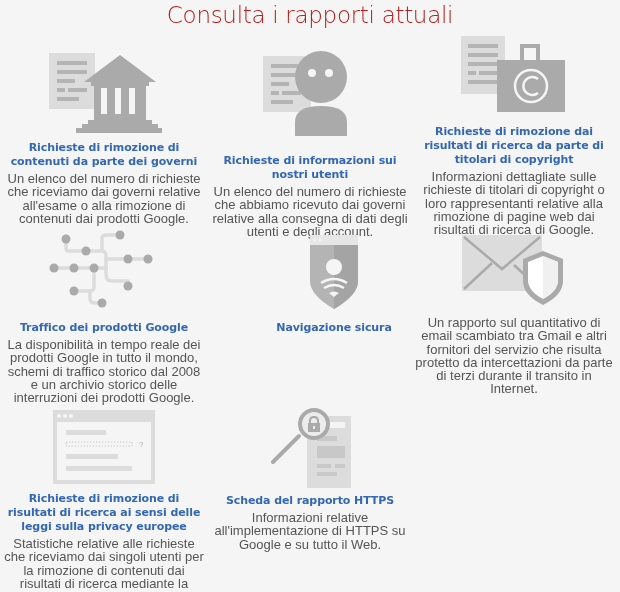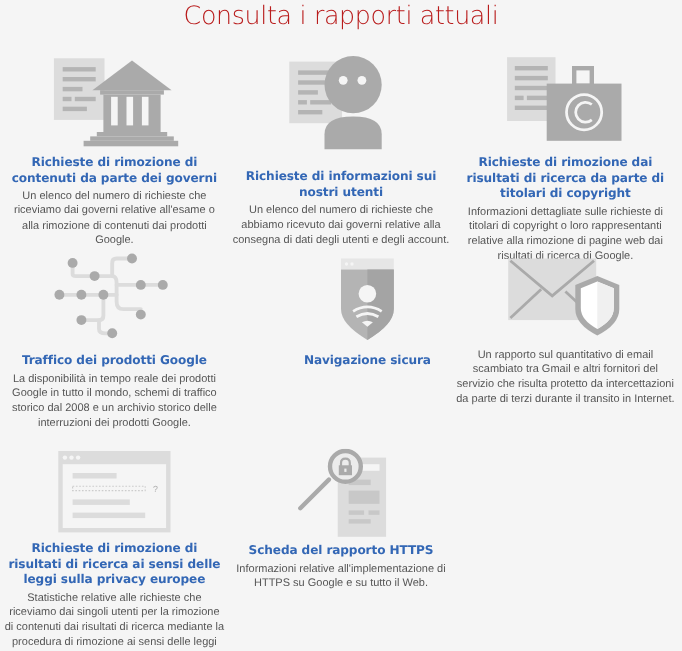--- a/index.html
+++ b/index.html
@@ -30,21 +30,21 @@
   .card .card-title {
     font-family: "DejaVu Sans", sans-serif;
     font-weight: bold;
     font-size: 11px;
     color: #3367b5;
     line-height: 14px;
     margin: 0;
     letter-spacing: -0.1px;
   }
   .card .card-desc {
-    font-size: 10px;
+    font-size: 13px;
     line-height: 13.3px;
     color: #555;
     margin: 3px 0 0 0;
     text-align: center;
   }
   svg { display: block; }
 </style>
 </head>
 <body>
 
@@ -88,21 +88,21 @@
       <circle cx="61" cy="29" r="26" fill="#aaaaaa"></circle>
       <circle cx="52" cy="25" r="4" fill="#f5f5f5"></circle>
       <circle cx="69" cy="25" r="4" fill="#f5f5f5"></circle>
       <path d="M35,88 L35,74 Q35,58 61,58 Q87,58 87,74 L87,88 Z" fill="#aaaaaa"></path>
     </svg>
   </span>
   <p class="card-title" style="margin-top:18px;">Richieste di informazioni sui nostri utenti</p>
   <p class="card-desc">Un elenco del numero di richieste che abbiamo ricevuto dai governi relative alla consegna di dati degli utenti e degli account.</p>
 </div>
 
-<div class="card" style="left:414px; top:48px;">
+<div class="card" style="left:414px; top:32px;">
   <span class="icon" style="width:110px;height:88px;">
     <svg width="110" height="88" viewBox="0 0 110 88">
       <rect x="2" y="4" width="44" height="58" fill="#dcdcdc"></rect>
       <rect x="9" y="12" width="30" height="4" fill="#b4b4b4"></rect>
       <rect x="9" y="21" width="30" height="4" fill="#b4b4b4"></rect>
       <rect x="9" y="30" width="30" height="4" fill="#b4b4b4"></rect>
       <rect x="9" y="39" width="8" height="4" fill="#b4b4b4"></rect>
       <rect x="20" y="39" width="19" height="4" fill="#b4b4b4"></rect>
       <rect x="9" y="48" width="30" height="4" fill="#b4b4b4"></rect>
       <rect x="63" y="14" width="16" height="16" fill="none" stroke="#aaaaaa" stroke-width="4"></rect>

